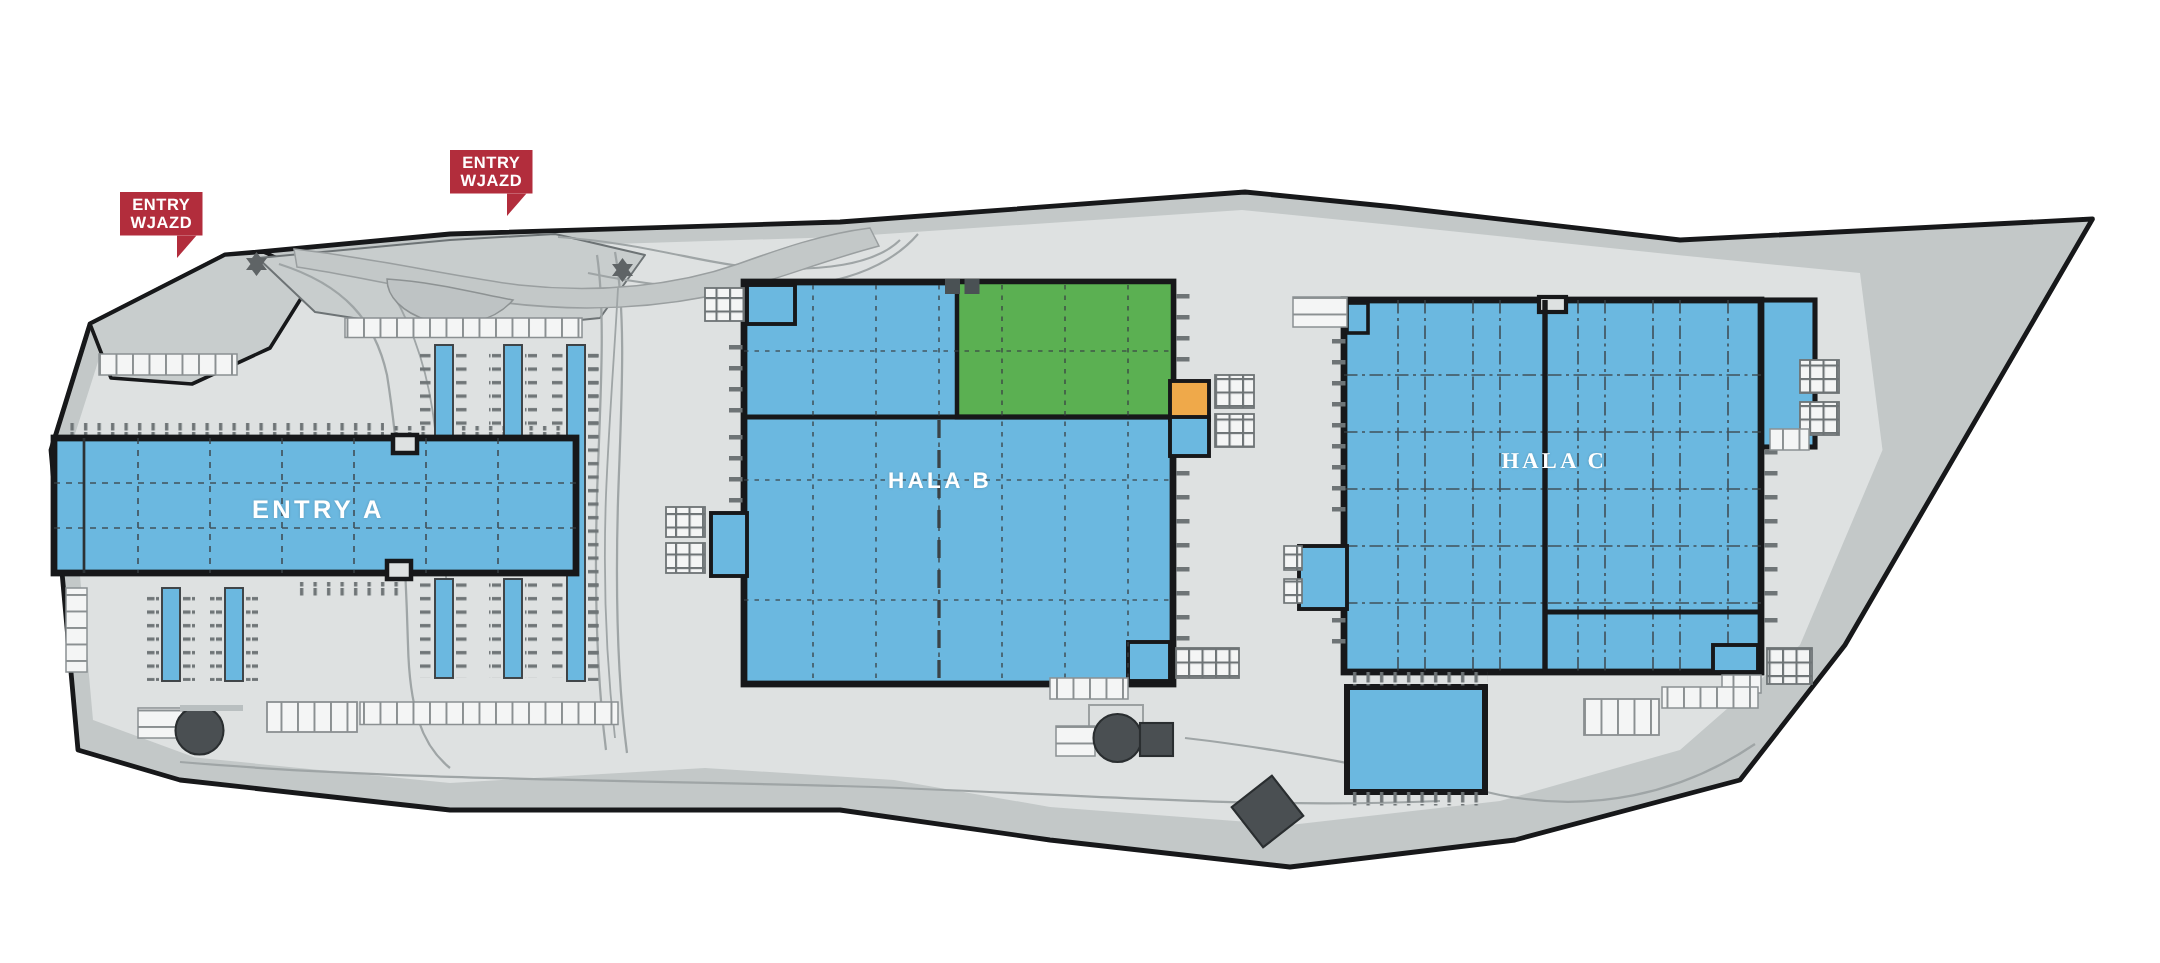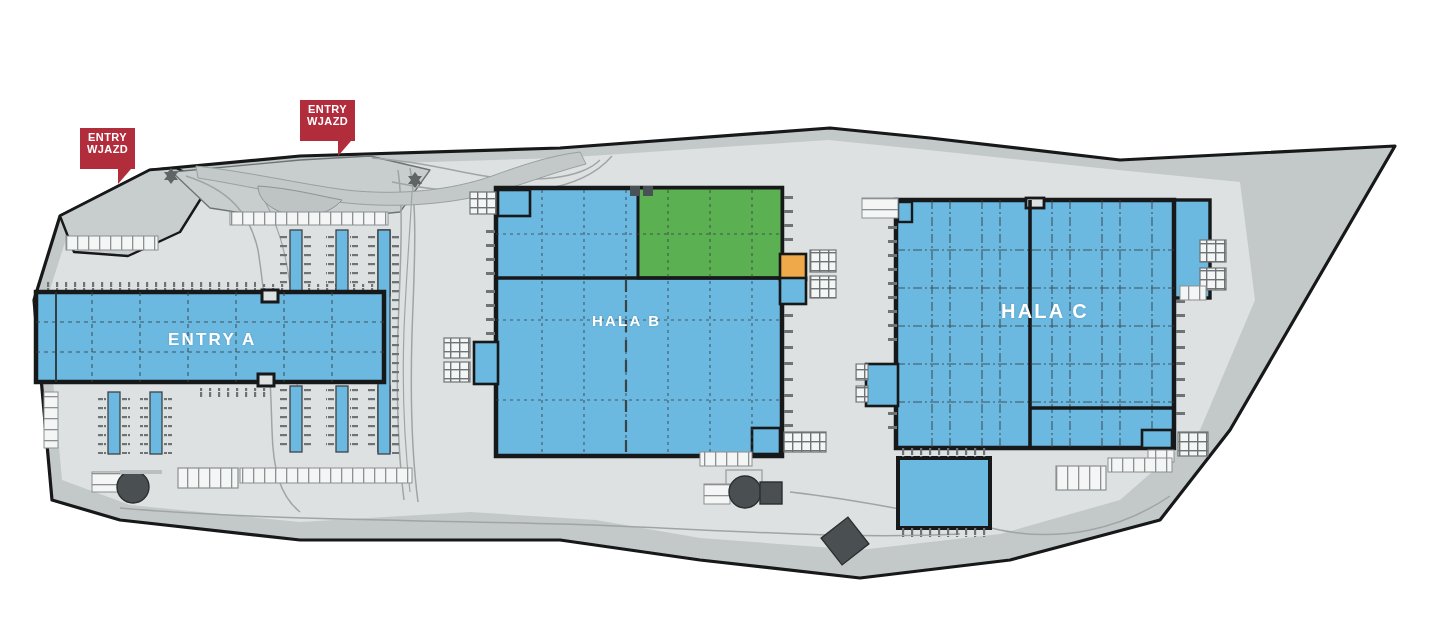--- a/index.html
+++ b/index.html
@@ -7,26 +7,26 @@
   #stage{position:relative;width:1440px;height:642px;background:#ffffff;overflow:hidden;}
   #plan{position:absolute;left:0;top:0;width:1440px;height:642px;}
   .halalabel{
     position:absolute;color:#ffffff;font-weight:bold;letter-spacing:2.2px;
     font-family:"Liberation Sans", sans-serif;white-space:nowrap;
     text-shadow:0 0 2px rgba(0,0,0,.18);
     pointer-events:none;
   }
   #lbl-a{left:168px;top:330px;font-size:17px;}
   #lbl-b{left:592px;top:312px;font-size:15px;}
-  #lbl-c{left:1001px;top:300px;font-size:20px;}
+  #lbl-c{left:1001px;top:300px;font-size:15px;font-family:Liberation Serif, serif;}
   .entry-badge{position:absolute;}
   .entry-box{
     background:#B22D3C;color:#ffffff;font-weight:bold;
     font-size:11px;line-height:11.5px;letter-spacing:.4px;
-    padding:4px 7px 14px 7px;text-align:center;
+    padding:4px 7px 2px 7px;text-align:center;
     font-family:"Liberation Sans", sans-serif;
   }
   .entry-box span{display:block;}
   .entry-tail{
     width:0;height:0;border-left:13px solid #B22D3C;
     border-bottom:15px solid transparent;
     margin-left:auto;margin-right:4px;
   }
   #entry-1{left:80px;top:128px;}
   #entry-2{left:300px;top:100px;}

